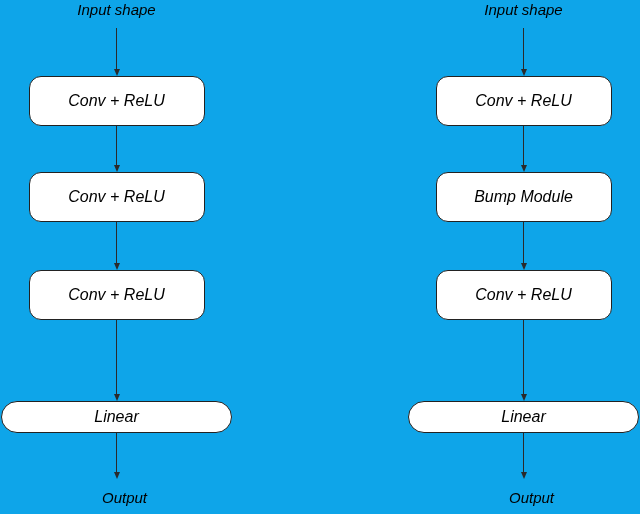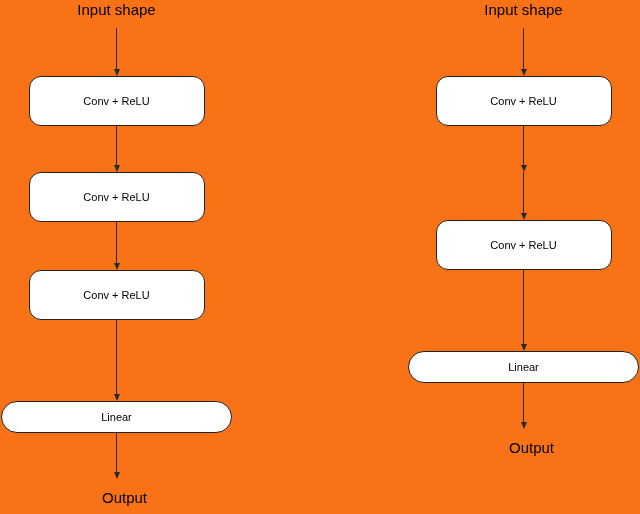--- a/index.html
+++ b/index.html
@@ -1,22 +1,23 @@
 <!DOCTYPE html>
 <html><head>
 <meta charset="utf-8">
 <style>
   html,body{margin:0;padding:0;background:#ffffff;}
   .canvas{
     position:relative;
     width:640px;height:514px;
-    background:#f97316;
+    background:#0ea5e9;
     font-family:"Liberation Sans", sans-serif;
     color:#000000;
     overflow:hidden;
+    font-style:italic;
   }
   .diagram{
     position:absolute;top:0;
     width:233px;height:514px;
     display:flex;flex-direction:column;align-items:center;
   }
   .d-left{left:0;}
   .d-right{left:407px;}
   .flow-label{
     font-size:15px;line-height:20px;height:20px;
@@ -39,21 +40,21 @@
   .a2{height:46px;}
   .a3{height:48px;}
   .a4{height:81px;}
   .a5{height:46px;}
   .box{
     box-sizing:border-box;flex:none;
     border:1.5px solid #222222;
     background:#ffffff;
     border-radius:12px;
     display:flex;align-items:center;justify-content:center;
-    font-size:11px;white-space:nowrap;
+    font-size:16px;white-space:nowrap;
   }
   .conv{width:176px;height:50px;}
   .linear{width:231px;height:32px;border-radius:16px;}
 </style>
 </head>
 <body>
 
 <div class="canvas">
 
   <div class="diagram d-left">
@@ -89,20 +90,21 @@
     <div class="flow-label">Input shape</div>
     <div class="arrow a1">
       <div class="line"></div>
       <div class="head"></div>
     </div>
     <div class="box conv">Conv + ReLU</div>
     <div class="arrow a2">
       <div class="line"></div>
       <div class="head"></div>
     </div>
+    <div class="box conv">Bump Module</div>
     <div class="arrow a3">
       <div class="line"></div>
       <div class="head"></div>
     </div>
     <div class="box conv">Conv + ReLU</div>
     <div class="arrow a4">
       <div class="line"></div>
       <div class="head"></div>
     </div>
     <div class="box linear">Linear</div>

